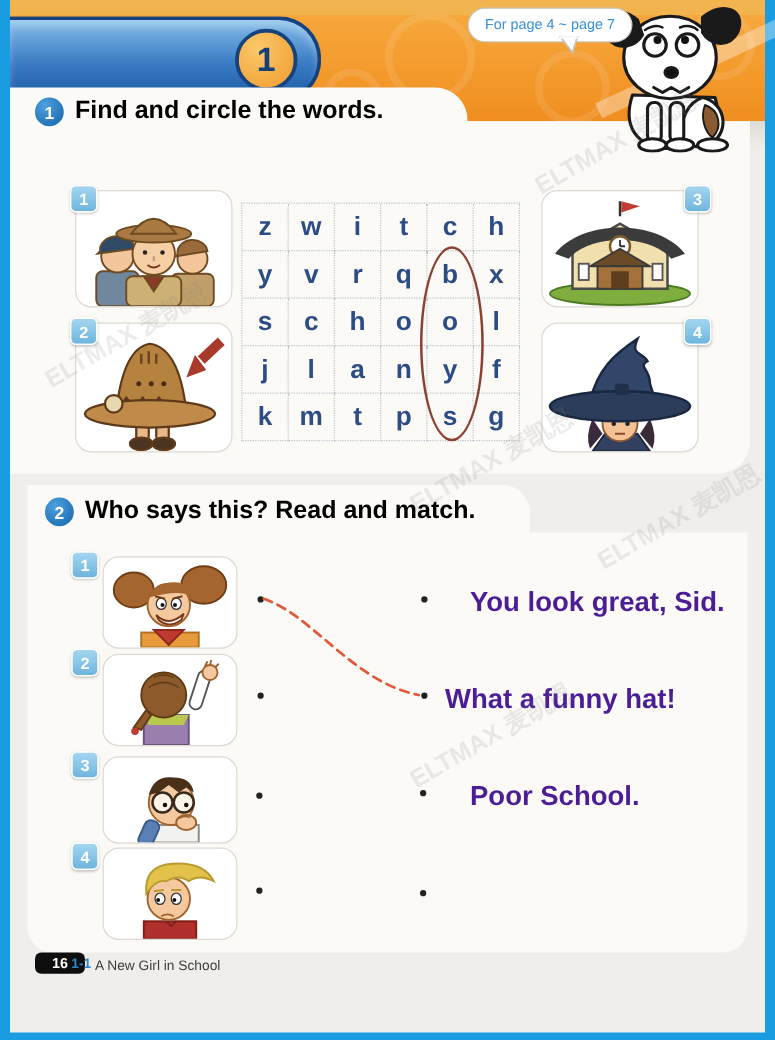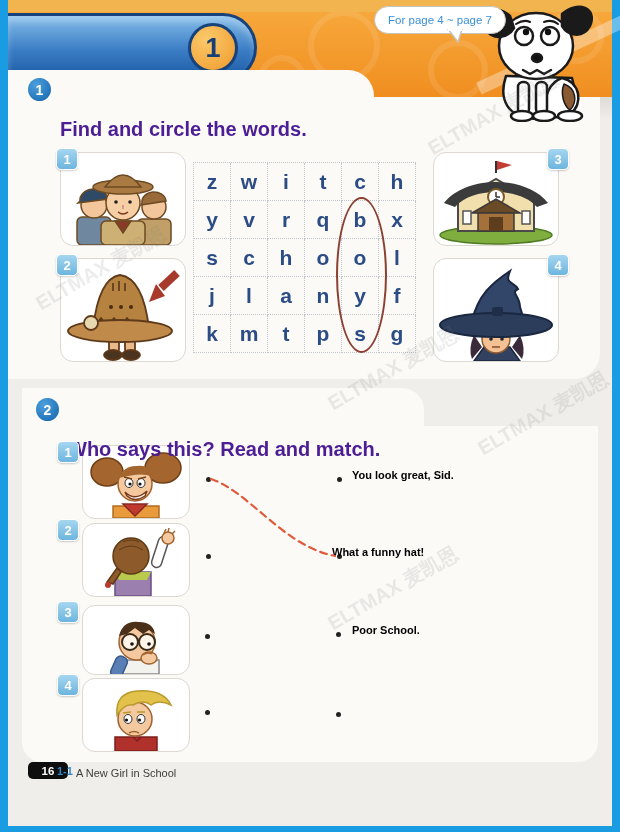--- a/index.html
+++ b/index.html
@@ -28,36 +28,36 @@
   #content{left:8px;top:97px;width:604px;height:729px;background:#efeeea;}
   #floorshadow{left:372px;top:97px;width:240px;height:22px;background:linear-gradient(#dcdbd6,#efeeea);}
   .panel{background:#fbfaf7;}
   #s1-tab{left:8px;top:70px;width:366px;height:30px;border-radius:0 26px 0 0;}
   #s1-main{left:8px;top:97px;width:592px;height:282px;border-radius:0 0 26px 0;}
   #s2-tab{left:22px;top:388px;width:402px;height:40px;border-radius:0 22px 0 0;}
   #s2-main{left:22px;top:426px;width:576px;height:336px;border-radius:0 0 20px 20px;}
   
   .ncirc{width:23px;height:23px;border-radius:50%;background:radial-gradient(circle at 35% 30%,#4da0dc,#1263ac);
          color:#fff;font-weight:700;font-size:14px;display:flex;align-items:center;justify-content:center;z-index:4;}
-  .htitle{font-size:20px;font-weight:700;color:#4c1d95;z-index:4;margin-top:41px;}
+  .htitle{font-size:20px;font-weight:700;color:#000000;z-index:4;}
   
   #grid{left:193px;top:162px;display:grid;grid-template-columns:repeat(6,37px);grid-auto-rows:38px;
         border-left:1.5px dotted #c0c6cc;border-top:1.5px dotted #c0c6cc;z-index:3;}
   .gc{display:flex;align-items:center;justify-content:center;font-weight:700;font-size:21px;color:#2b4c85;
       border-right:1.5px dotted #c0c6cc;border-bottom:1.5px dotted #c0c6cc;}
   #oval{left:336px;top:197px;width:47px;height:152px;border:2.5px solid #8c4031;border-radius:50%;z-index:4;}
   
   .pcard{background:#fff;border:1.5px solid #ddd9d2;border-radius:13px;z-index:2;overflow:hidden;
          display:flex;align-items:flex-end;justify-content:center;}
   .pbadge{width:20px;height:20px;border-radius:5px;background:linear-gradient(#a5d6f0,#6db5de);
           border:1px solid #fff;color:#fff;font-weight:700;font-size:13px;
           display:flex;align-items:center;justify-content:center;z-index:6;box-shadow:0 1px 2px rgba(0,0,0,.2);}
   
   .dot{width:5px;height:5px;border-radius:50%;background:#222;z-index:4;}
-  .opt{font-size:11px;font-weight:600;color:#000000;z-index:4;white-space:nowrap;}
+  .opt{font-size:22px;font-weight:600;color:#4c1d95;z-index:4;white-space:nowrap;margin-left:24px;}
   
   #pagebox{left:28px;top:762px;width:40px;height:17px;background:#0e0e0e;border-radius:5px;
            color:#fff;font-weight:700;font-size:11.5px;display:flex;align-items:center;justify-content:center;}
   #lesson-code{left:57px;top:765px;font-size:11px;font-weight:700;color:#2e86c8;}
   #lesson-title{left:76px;top:767px;font-size:11px;color:#3d3d3d;}
   .wm{color:rgba(130,130,130,.15);font-weight:700;font-size:20px;transform:rotate(-30deg);z-index:7;white-space:nowrap;}
   svg{display:block;}
 </style>
 </head>
 <body>

